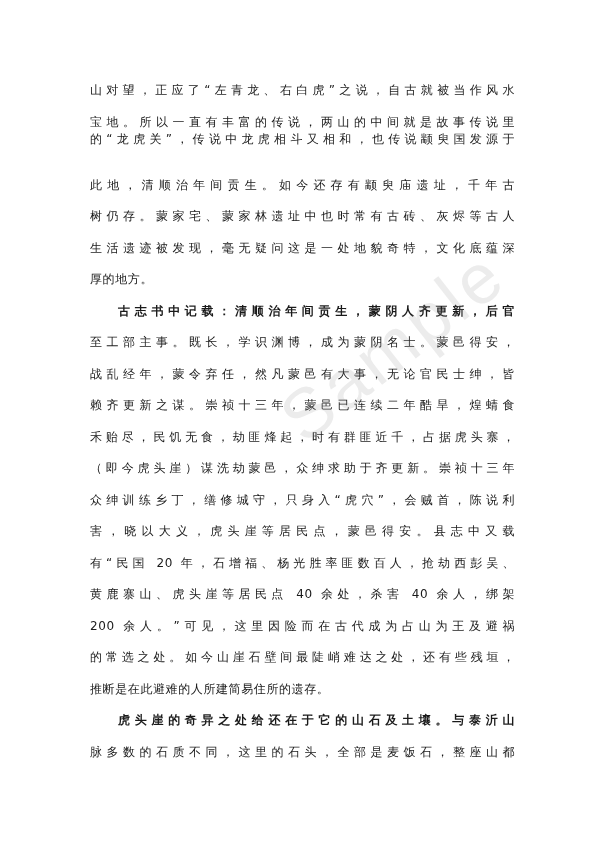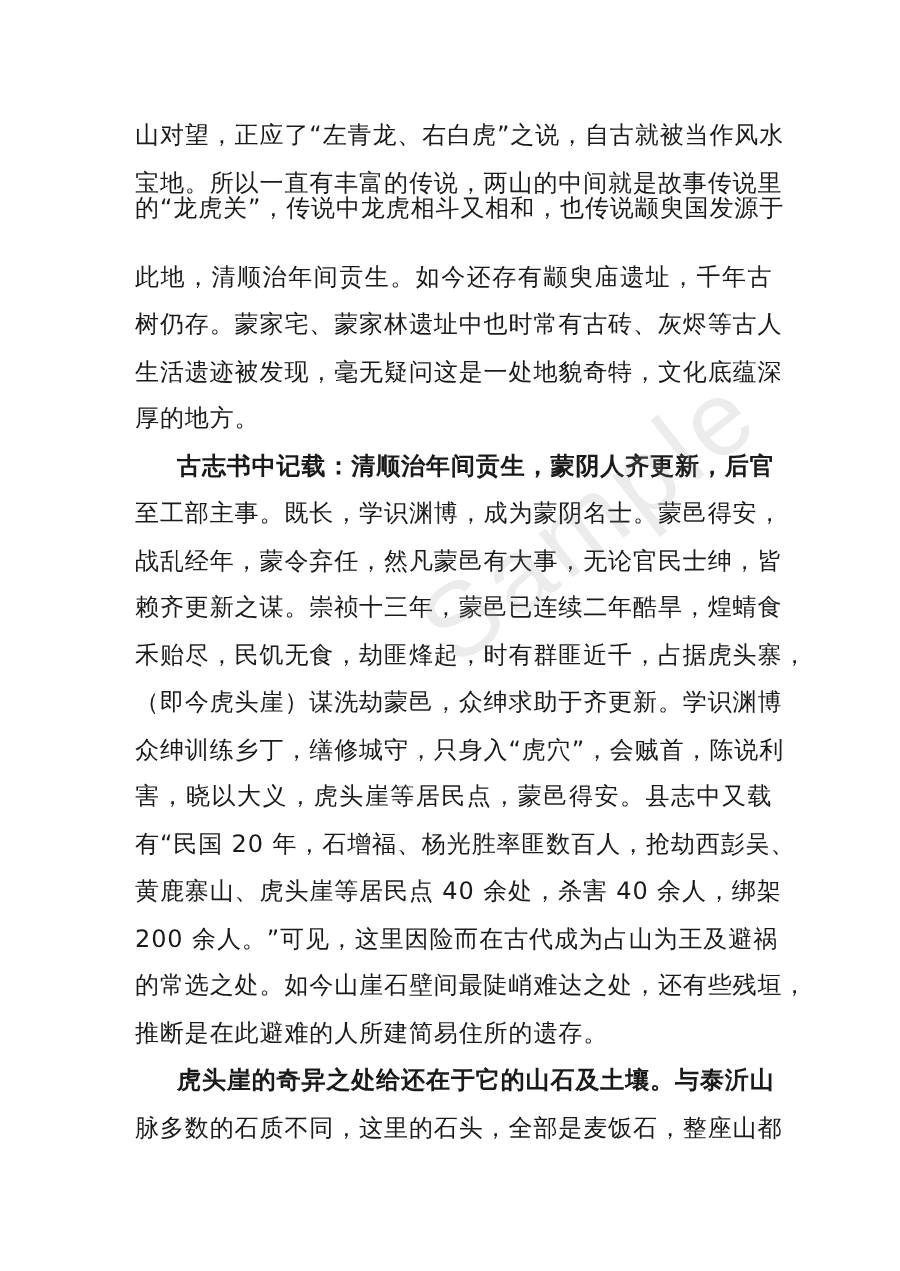--- a/index.html
+++ b/index.html
@@ -4,21 +4,21 @@
 <style>
   html, body { margin: 0; padding: 0; background: #ffffff; }
   body {
     width: 600px; height: 847px; position: relative; overflow: hidden;
     font-family: "DejaVu Sans", "Liberation Sans", sans-serif;
     color: #1a1a1a;
   }
   .page { position: absolute; left: 0; top: 0; width: 600px; height: 847px; }
   .line {
     position: absolute; left: 90px; width: 425px;
-    font-size: 16px; line-height: 22px; height: 22px;
+    font-size: 12px; line-height: 22px; height: 22px;
     white-space: nowrap; letter-spacing: 0.6px;
     text-align: justify; text-align-last: justify;
   }
   .line.last { text-align-last: left; }
   .line.indent { left: 118px; width: 397px; font-weight: bold; }
   .watermark {
     position: absolute; left: 265px; top: 395px;
     font-size: 70px; color: rgba(150,150,150,0.18);
     transform: rotate(-38deg); transform-origin: left top;
     letter-spacing: 4px; pointer-events: none;
@@ -35,21 +35,21 @@
   <div class="line" style="top:174px">此地，清顺治年间贡生。如今还存有颛臾庙遗址，千年古</div>
   <div class="line" style="top:205px">树仍存。蒙家宅、蒙家林遗址中也时常有古砖、灰烬等古人</div>
   <div class="line" style="top:237px">生活遗迹被发现，毫无疑问这是一处地貌奇特，文化底蕴深</div>
   <div class="line last" style="top:268px">厚的地方。</div>
 
   <div class="line indent" style="top:300px">古志书中记载：清顺治年间贡生，蒙阴人齐更新，后官</div>
   <div class="line" style="top:331px">至工部主事。既长，学识渊博，成为蒙阴名士。蒙邑得安，</div>
   <div class="line" style="top:363px">战乱经年，蒙令弃任，然凡蒙邑有大事，无论官民士绅，皆</div>
   <div class="line" style="top:394px">赖齐更新之谋。崇祯十三年，蒙邑已连续二年酷旱，煌蜻食</div>
   <div class="line" style="top:426px">禾贻尽，民饥无食，劫匪烽起，时有群匪近千，占据虎头寨，</div>
-  <div class="line" style="top:457px">（即今虎头崖）谋洗劫蒙邑，众绅求助于齐更新。学识渊博</div>
+  <div class="line" style="top:457px">（即今虎头崖）谋洗劫蒙邑，众绅求助于齐更新。崇祯十三年</div>
   <div class="line" style="top:489px">众绅训练乡丁，缮修城守，只身入“虎穴”，会贼首，陈说利</div>
   <div class="line" style="top:520px">害，晓以大义，虎头崖等居民点，蒙邑得安。县志中又载</div>
   <div class="line" style="top:552px">有“民国 20 年，石增福、杨光胜率匪数百人，抢劫西彭吴、</div>
   <div class="line" style="top:583px">黄鹿寨山、虎头崖等居民点 40 余处，杀害 40 余人，绑架</div>
   <div class="line" style="top:615px">200 余人。”可见，这里因险而在古代成为占山为王及避祸</div>
   <div class="line" style="top:646px">的常选之处。如今山崖石壁间最陡峭难达之处，还有些残垣，</div>
   <div class="line last" style="top:678px">推断是在此避难的人所建简易住所的遗存。</div>
 
   <div class="line indent" style="top:709px">虎头崖的奇异之处给还在于它的山石及土壤。与泰沂山</div>
   <div class="line" style="top:741px">脉多数的石质不同，这里的石头，全部是麦饭石，整座山都</div>

